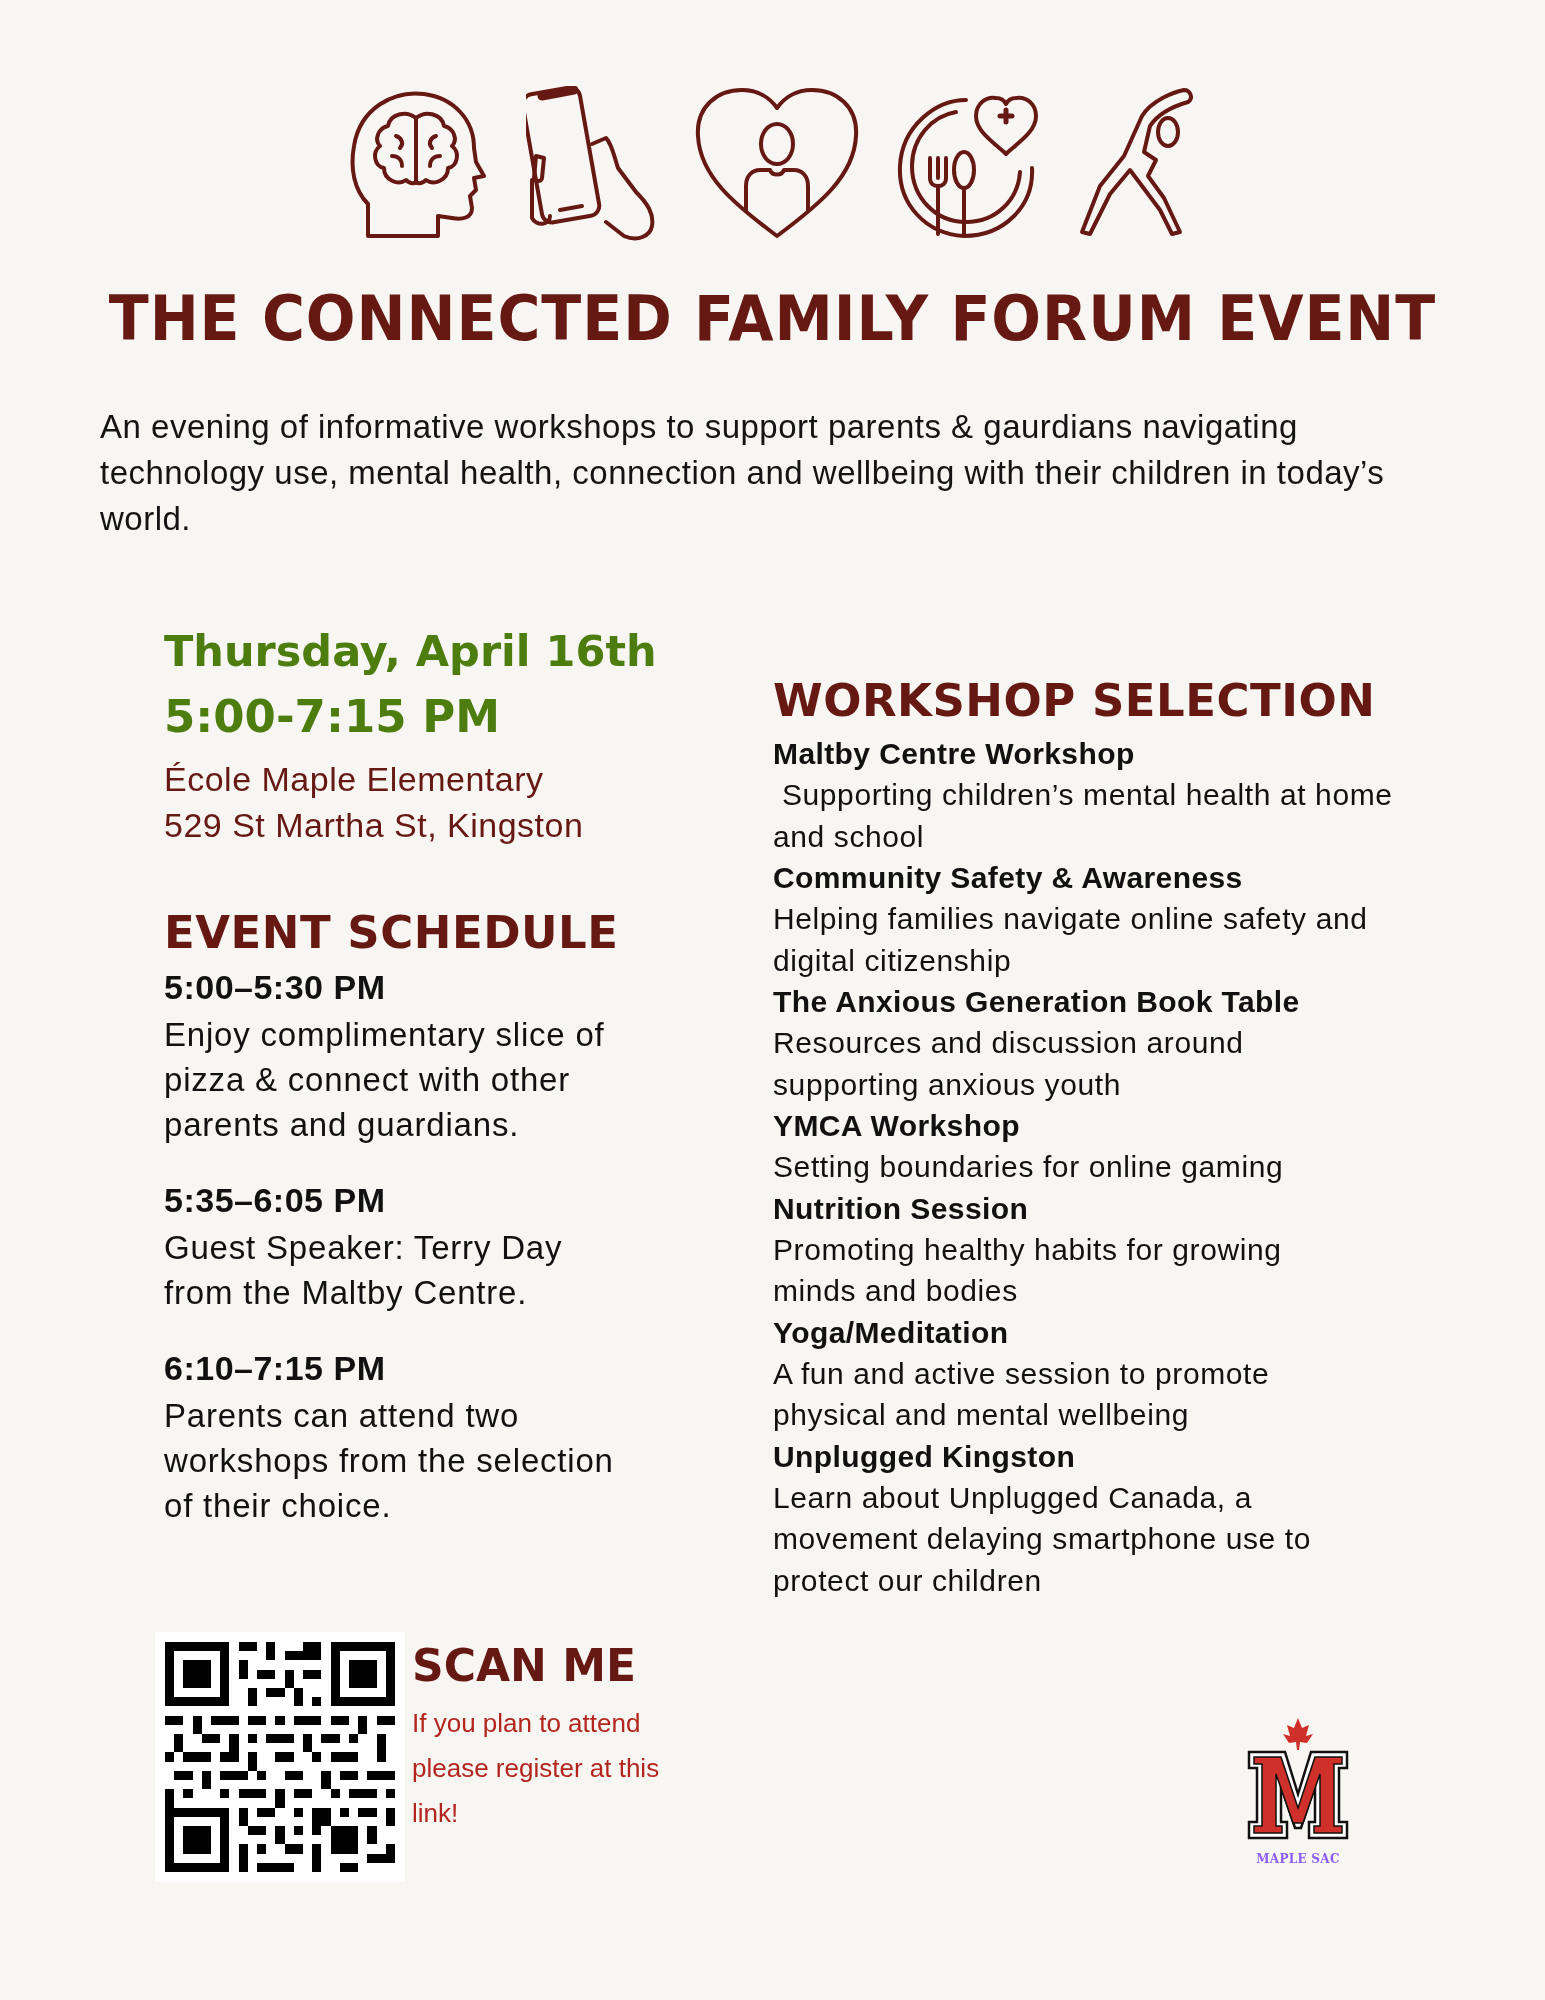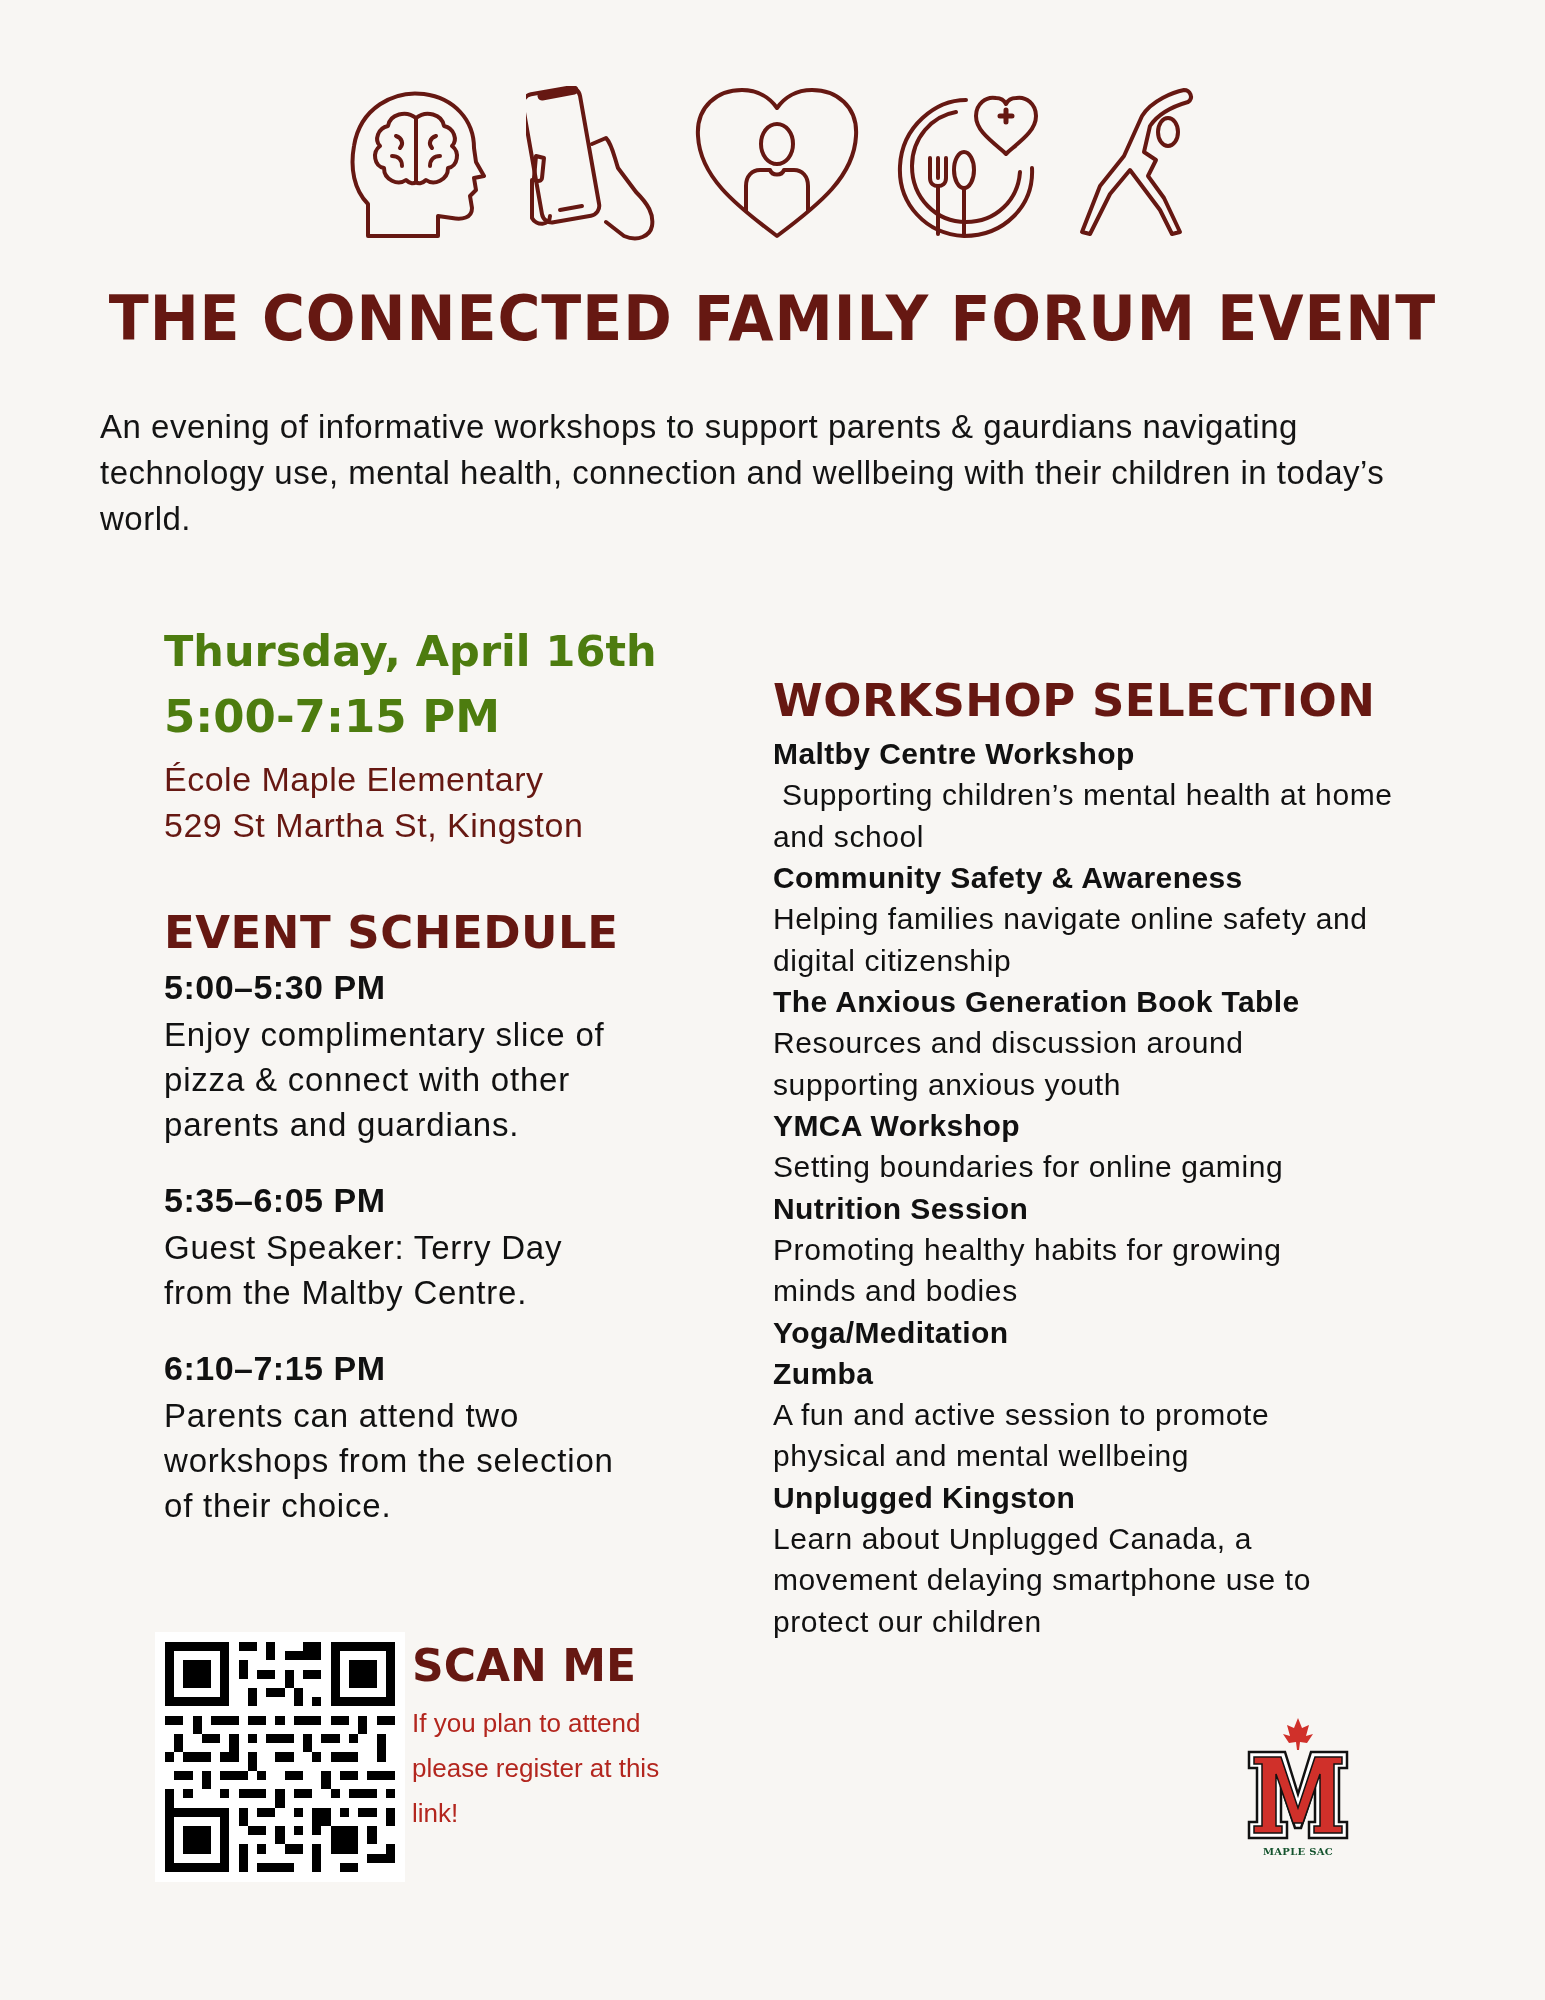--- a/index.html
+++ b/index.html
@@ -39,21 +39,21 @@
   .ws-name { font-weight:bold; font-size:30px; line-height:41px; letter-spacing:0.4px; }
   .ws-desc { font-size:30px; line-height:41.5px; letter-spacing:0.6px; }
   .qr { position:absolute; left:155px; top:1632px; width:250px; height:250px; background:#fff; }
   .qr svg { position:absolute; left:10px; top:10px; }
   .scan { position:absolute; left:412px; top:1638px; width:280px; }
   .scan-title {
     font-family:"DejaVu Sans", sans-serif; font-weight:bold; font-size:44px; color:#661812; line-height:56px;
   }
   .scan-text { font-weight:normal; font-size:26px; line-height:45px; color:#b3261e; margin-top:7px; }
   .logo { position:absolute; left:1243px; top:1716px; width:110px; height:150px; text-align:center; }
-  .logo-text { font-family:"DejaVu Serif", serif; font-weight:bold; font-size:10px; color:#14532d; margin-top:2px; letter-spacing:0.3px; }
+  .logo-text { font-family:"DejaVu Serif", serif; font-weight:bold; font-size:12px; color:#8b5cf6; margin-top:8px; letter-spacing:0.3px; }
 </style>
 </head>
 <body>
 
 <div class="icons">
   <svg style="left:0" width="140" height="156" viewBox="0 0 140 156" fill="none" stroke="#661812" stroke-width="4" stroke-linejoin="round" stroke-linecap="round">
     <path d="M18 150 L18 118 C4 104 0 82 4 60 C10 22 44 4 74 8 C104 12 124 34 124 62 L126 76 L134 90 L124 92 L126 104 L120 110 L122 122 C122 132 112 134 102 132 L88 130 L88 150 Z"></path>
     <path d="M66 32 L66 96"></path>
     <path d="M66 32 C56 24 40 28 38 40 C28 42 24 54 30 60 C22 66 24 80 34 82 C34 94 48 100 56 94 C60 98 64 98 66 96"></path>
     <path d="M66 32 C76 24 92 28 94 40 C104 42 108 54 102 60 C110 66 108 80 98 82 C98 94 84 100 76 94 C72 98 68 98 66 96"></path>
@@ -130,21 +130,20 @@
     <div class="ws-desc">Setting boundaries for online gaming</div>
   </div>
   <div>
     <div class="ws-name">Nutrition Session</div>
     <div class="ws-desc" style="width:600px">Promoting healthy habits for growing minds and bodies</div>
   </div>
   <div>
     <div class="ws-name">Yoga/Meditation</div>
   </div>
   <div>
-    <div class="ws-name">Zumba</div>
     <div class="ws-desc" style="width:600px">A fun and active session to promote physical and mental wellbeing</div>
   </div>
   <div>
     <div class="ws-name">Unplugged Kingston</div>
     <div class="ws-desc" style="width:620px">Learn about Unplugged Canada, a movement delaying smartphone use to protect our children</div>
   </div>
 </div>
 
 <div class="qr">
   <svg width="230" height="230" viewBox="0 0 25 25" shape-rendering="crispEdges">

